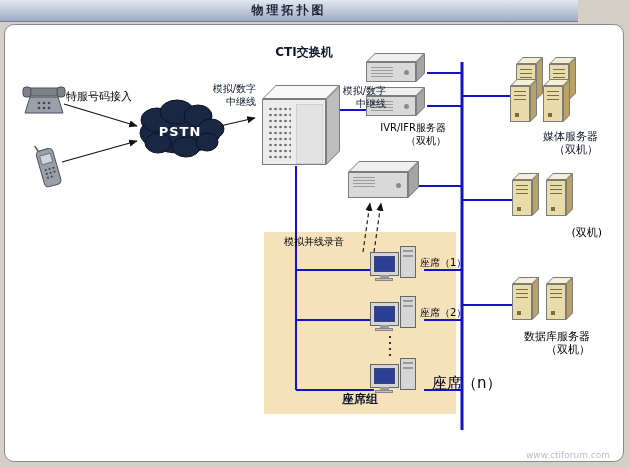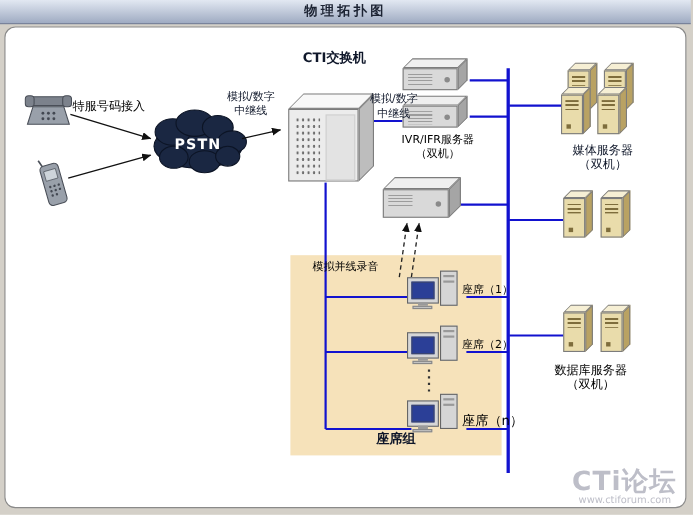--- a/index.html
+++ b/index.html
@@ -1,29 +1,29 @@
 <!DOCTYPE html>
 <html><head>
 <meta charset="utf-8">
 <style>
   html,body { margin:0; padding:0; }
   .stage { position:relative; width:630px; height:468px; background:#d4d0c8;
            font-family:"DejaVu Sans", sans-serif; overflow:hidden; }
-  .titlebar { position:absolute; left:0; top:0; width:628px; height:21px;
+  .titlebar { position:absolute; left:0; top:0; width:578px; height:21px;
               background:linear-gradient(#e2e8f2,#9fabc2); border-bottom:1px solid #6f7c96;
               display:flex; align-items:center; justify-content:center;
               font-size:12px; font-weight:bold; color:#1c2333; letter-spacing:3px; z-index:6; }
   .canvas { position:absolute; left:4px; top:24px; width:618px; height:436px;
             background:#ffffff; border:1px solid #8a8a8a; border-radius:10px; z-index:0; }
   .agent-area { position:absolute; left:264px; top:232px; width:192px; height:182px;
                 background:#f6e2ba; z-index:1; }
   .overlay { position:absolute; left:0; top:0; z-index:2; pointer-events:none; }
   .node { position:absolute; z-index:4; }
   .lbl  { position:absolute; font-size:11px; color:#000; white-space:nowrap; z-index:5; }
-  .lbl2 { position:absolute; text-align:center; font-size:10px; color:#000; z-index:5; }
+  .lbl2 { position:absolute; text-align:right; font-size:10px; color:#000; z-index:5; }
   .lbl2 div { line-height:13px; white-space:nowrap; }
   .red { color:#0f172a; }
   .bold { font-weight:bold; }
   
   .b3d { position:absolute; z-index:4; }
   .b3d .ffront, .b3d .ftop, .b3d .fside { position:absolute; box-sizing:border-box; border:1px solid #7c7c7c; }
   .b3d .ffront { left:0; top:0; width:100%; height:100%; }
   .b3d .ftop   { left:0; top:calc(-1 * var(--d)); width:100%; height:var(--d);
                  transform:skewX(-45deg); transform-origin:0 100%; }
   .b3d .fside  { left:100%; top:0; width:var(--d); height:100%;
@@ -319,28 +319,28 @@
 
   <div class="lbl2" style="left:350px;top:121px;width:96px">
     <div>IVR/IFR服务器</div>
     <div>（双机）</div>
   </div>
   <div class="lbl2 red" style="left:498px;top:130px;width:100px;font-size:11px">
     <div>媒体服务器</div>
     <div>（双机）</div>
   </div>
   <div class="lbl2" style="left:496px;top:226px;width:106px;font-size:11px">
+    <div>(双机)</div>
   </div>
   <div class="lbl2" style="left:484px;top:330px;width:106px;font-size:11px">
     <div>数据库服务器</div>
     <div>（双机）</div>
   </div>
 
   <div class="lbl" style="left:284px;top:235px;font-size:10px">模拟并线录音</div>
   <div class="lbl" style="left:420px;top:256px;font-size:10px">座席（1）</div>
   <div class="lbl" style="left:420px;top:306px;font-size:10px">座席（2）</div>
-  <div class="lbl" style="left:420px;top:374px;font-size:12px">座席（n）</div>
+  <div class="lbl" style="left:432px;top:374px;font-size:15px">座席（n）</div>
   <div class="lbl red bold" style="left:330px;top:391px;width:60px;text-align:center;font-size:12px">座席组</div>
 
-  <div class="wm-brand">CTi论坛</div>
   <div class="wm-url">www.ctiforum.com</div>
 
 </div>
 
 </body></html>

